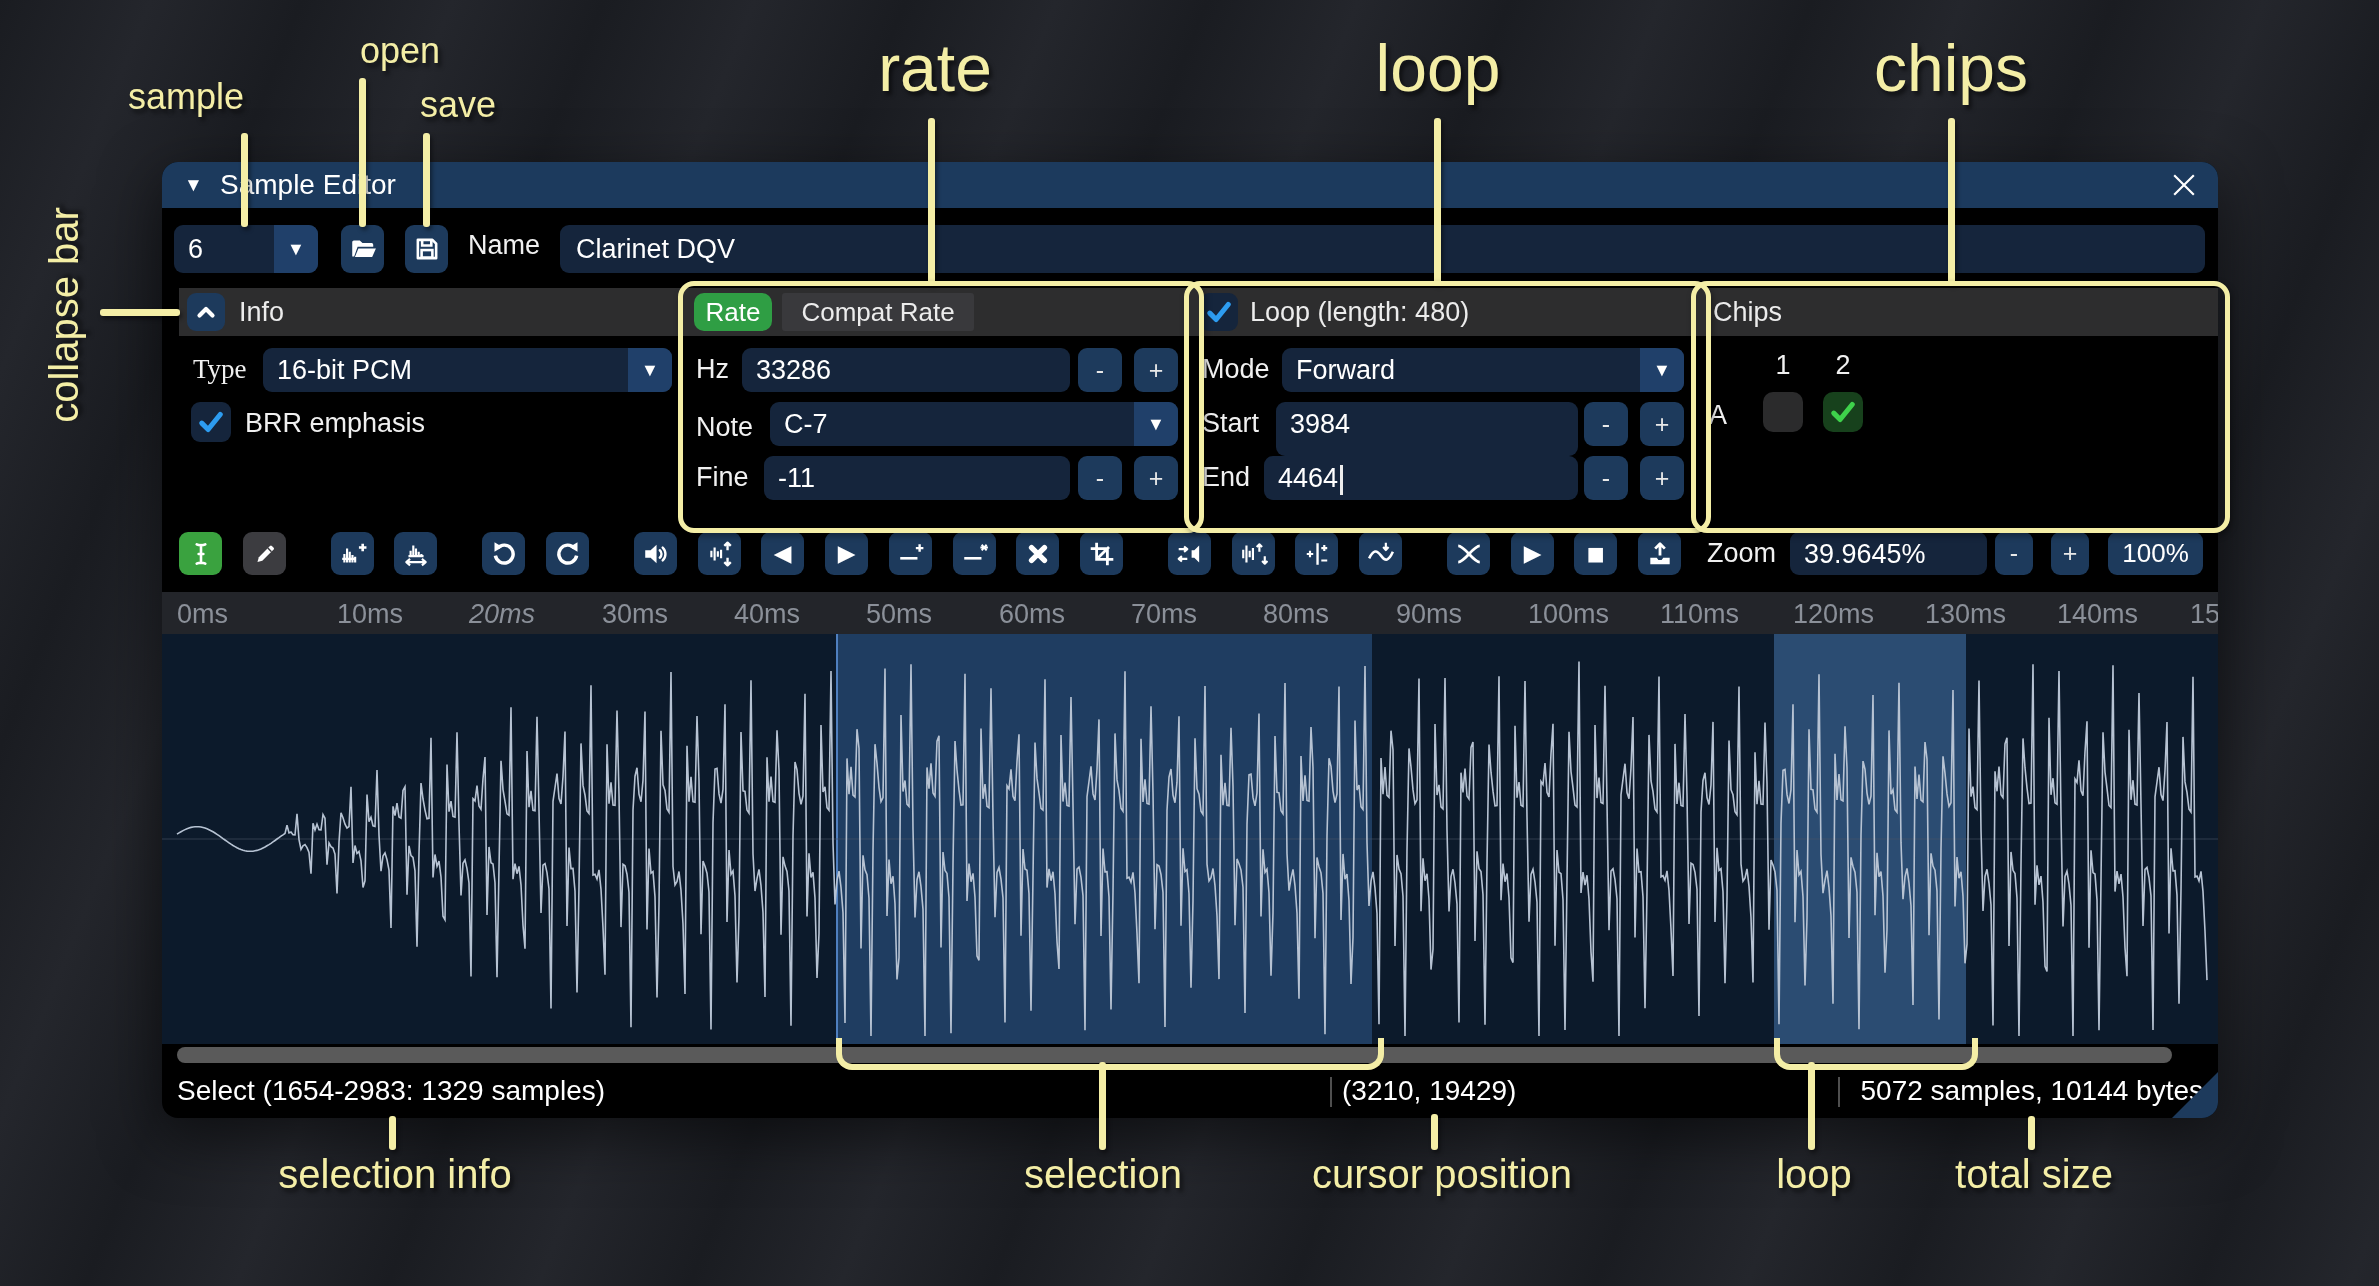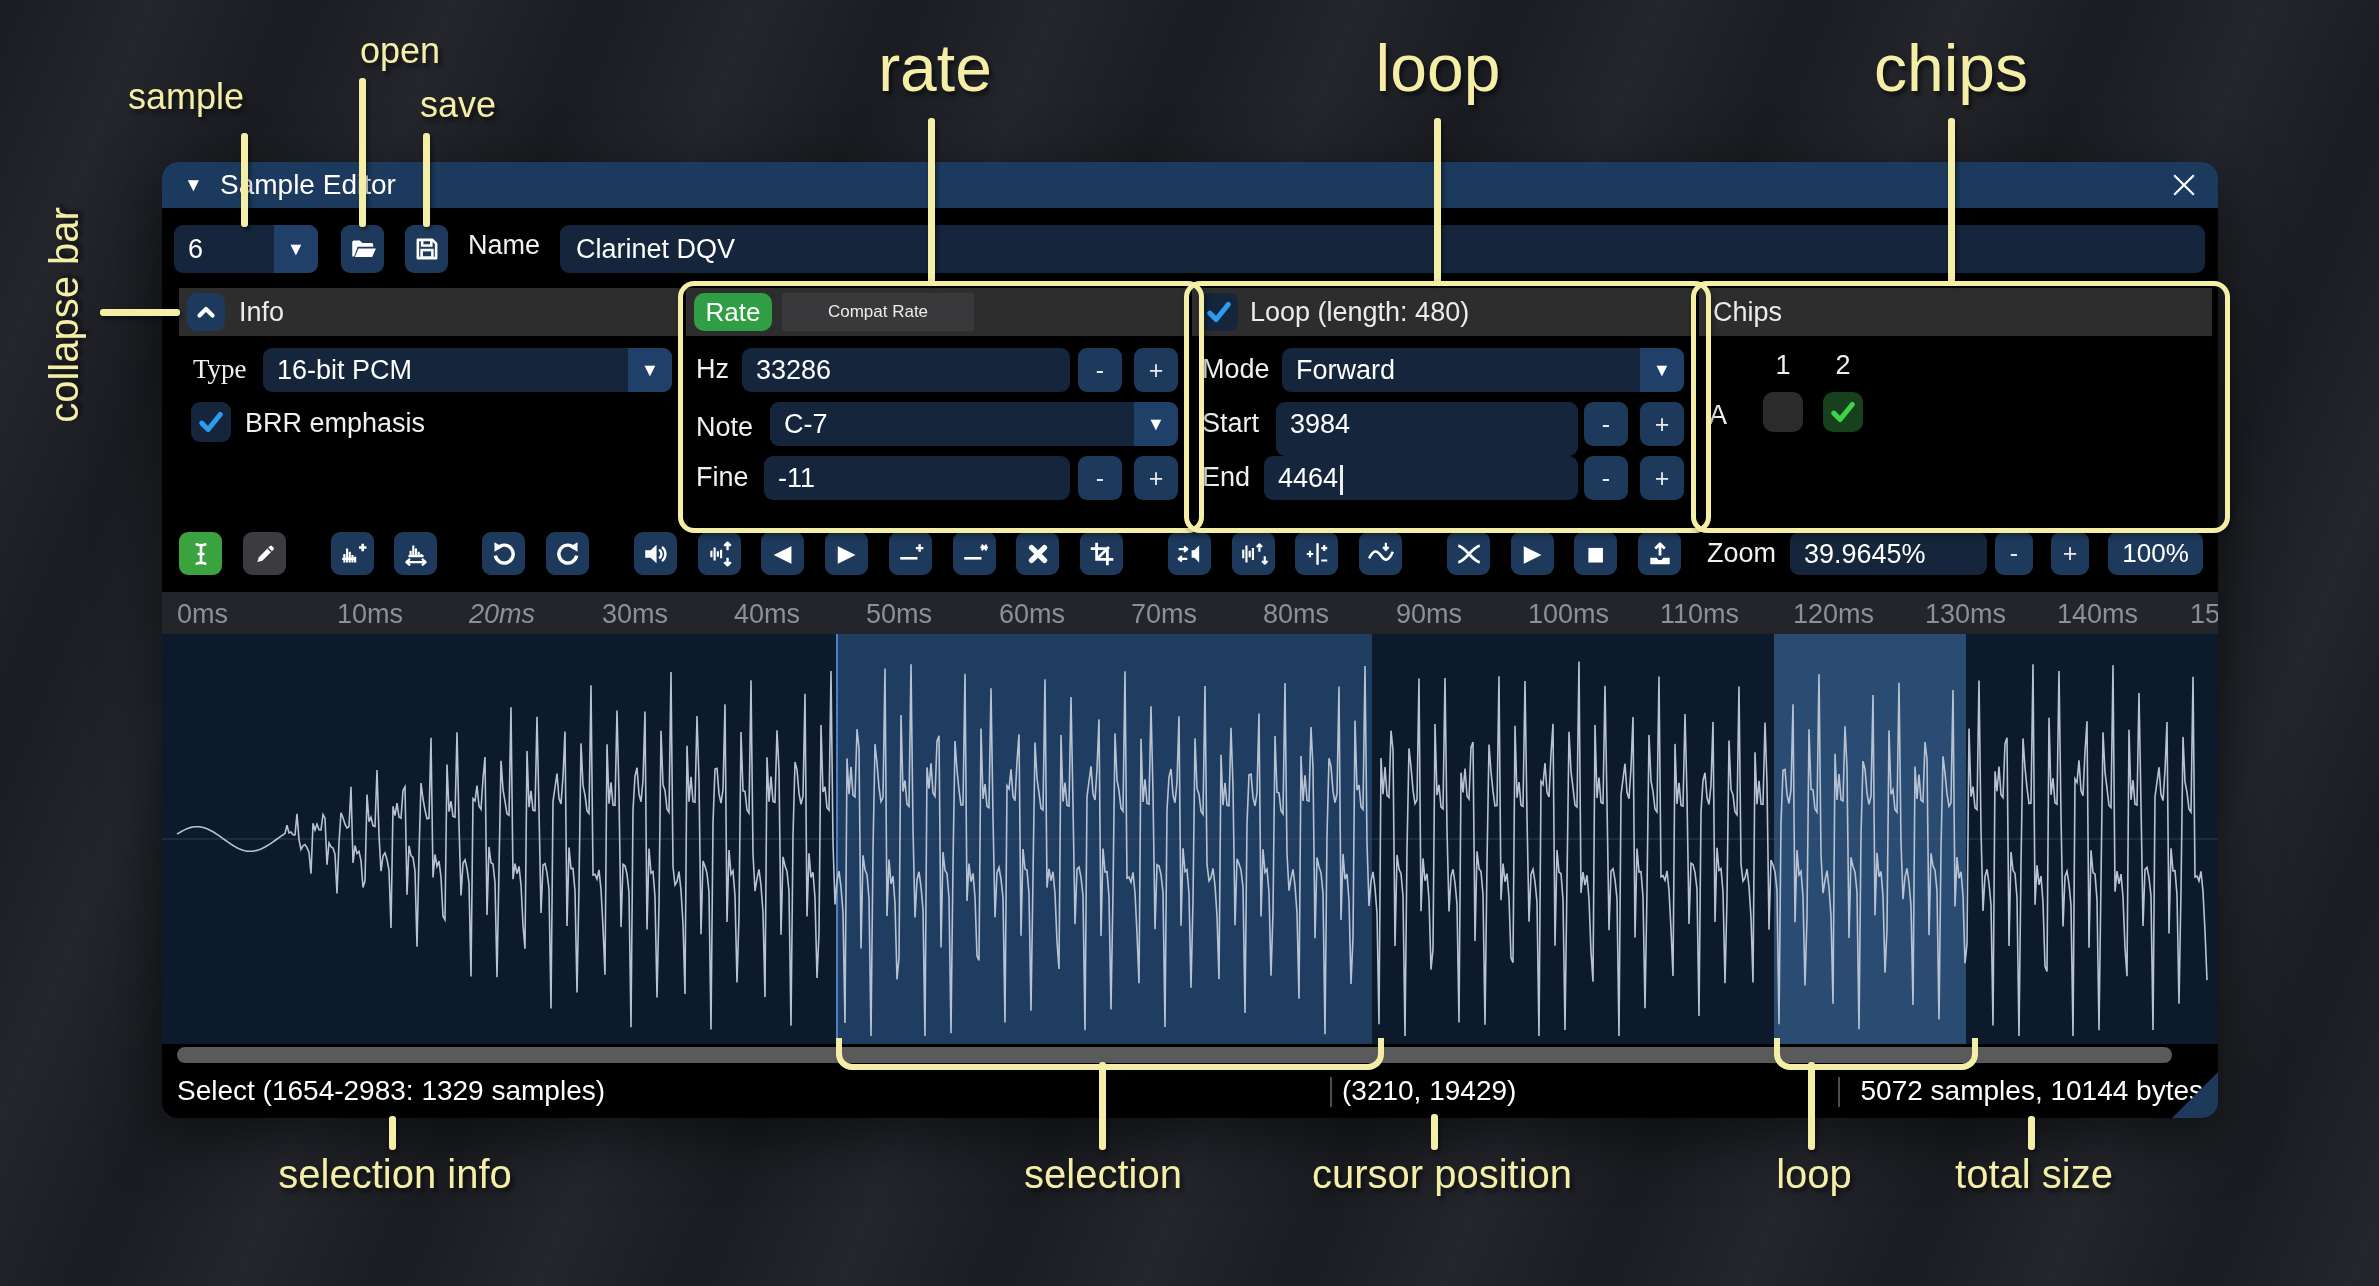--- a/index.html
+++ b/index.html
@@ -11,21 +11,21 @@
   .win{position:absolute;left:162px;top:162px;width:2056px;height:956px;background:#000;
     border-radius:16px;overflow:hidden;box-shadow:0 18px 60px rgba(0,0,0,.55);z-index:1;}
   .titlebar{position:absolute;left:0;top:0;width:100%;height:46px;background:#1c3a5d;
     color:#fff;font-size:28px;}
   .tri{font-size:19px;color:#fff;}
   .navyin{background:#15253c;border-radius:9px;color:#fff;font-size:27px;}
   .btnblue{background:#1d3a5c;border-radius:9px;color:#fff;display:flex;align-items:center;justify-content:center;}
   .ddarrow{position:absolute;right:0;top:0;width:44px;height:100%;background:#20406a;
     border-radius:0 9px 9px 0;display:flex;align-items:center;justify-content:center;color:#fff;font-size:18px;}
   .panel{position:absolute;top:126px;height:228px;background:#000;}
-  .phead{position:absolute;left:0;top:0;width:100%;height:48px;background:#2d2d2e;color:#ececec;font-size:27px;}
+  .phead{position:absolute;left:0;top:0;width:100%;height:48px;background:#2d2d2e;color:#ececec;font-size:27px;padding-left:20px;}
   .plabel{color:#f0f0f0;font-size:27px;display:flex;align-items:center;}
   .stepper{position:absolute;width:44px;height:44px;background:#1d3a5c;border-radius:9px;
     color:#e8e8e8;font-size:25px;display:flex;align-items:center;justify-content:center;}
   .check{background:#15253c;border-radius:9px;display:flex;align-items:center;justify-content:center;}
   .tb{position:absolute;top:370px;width:43px;height:43px;background:#1d3a5c;border-radius:9px;
     display:flex;align-items:center;justify-content:center;color:#fff;}
   .tb svg{width:28px;height:28px;}
   .glyph{font-size:23px;line-height:1;}
   .ruler{position:absolute;left:0;top:430px;width:100%;height:42px;background:#23252a;overflow:hidden;}
   .rl{position:absolute;top:7px;color:#8b9099;font-size:27px;white-space:nowrap;}
@@ -107,21 +107,21 @@
         <svg viewBox="0 0 26 26" width="30" height="30">
             <polyline points="5,14 10.5,19.5 21,6.5" fill="none" stroke="#2d9cf0" stroke-width="4.4" stroke-linecap="round" stroke-linejoin="round"></polyline>
           </svg>
       </div>
       <span class="abs plabel" style="left:66px;top:120px;">BRR emphasis</span>
     </div>
 
     <div class="panel" style="left:524px;width:500px;">
       <div class="phead">
         <div class="abs" style="left:8px;top:5px;width:78px;height:38px;background:#2f9e44;border-radius:10px;display:flex;align-items:center;justify-content:center;color:#fff;font-size:26px;">Rate</div>
-        <div class="abs" style="left:96px;top:5px;width:192px;height:38px;background:#39393c;border-radius:3px;display:flex;align-items:center;justify-content:center;color:#ececec;font-size:17px;">Compat Rate</div>
+        <div class="abs" style="left:96px;top:5px;width:192px;height:38px;background:#39393c;border-radius:3px;display:flex;align-items:center;justify-content:center;color:#ececec;font-size:26px;">Compat Rate</div>
       </div>
       <span class="abs plabel" style="left:10px;top:66px;">Hz</span>
       <div class="abs navyin" style="left:56px;top:60px;width:328px;height:44px;">
         <span class="abs" style="left:14px;top:7px;">33286</span>
       </div>
       <div class="stepper" style="left:392px;top:60px;">-</div>
       <div class="stepper" style="left:448px;top:60px;">+</div>
       <span class="abs plabel" style="left:10px;top:124px;">Note</span>
       <div class="abs navyin" style="left:84px;top:114px;width:408px;height:44px;">
         <span class="abs" style="left:14px;top:7px;">C-7</span>

